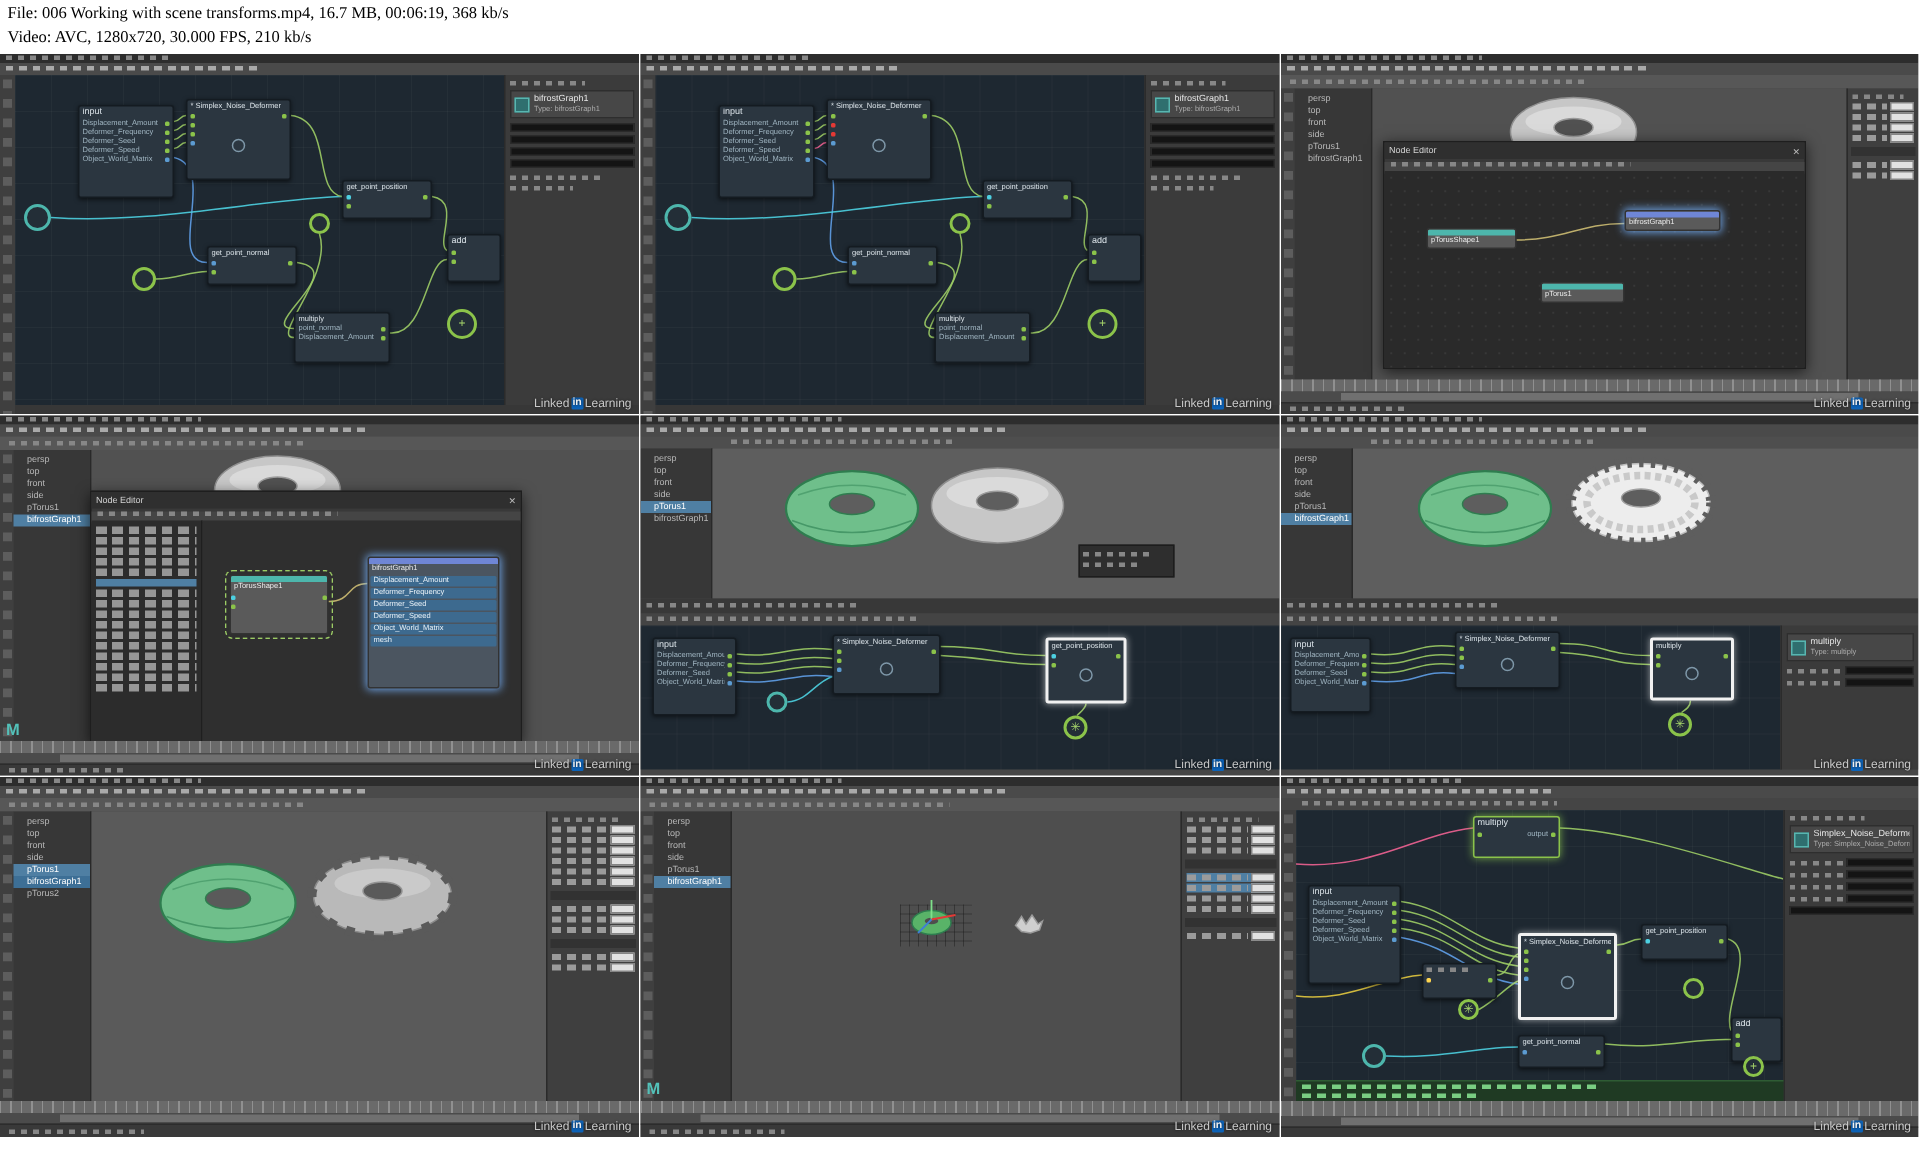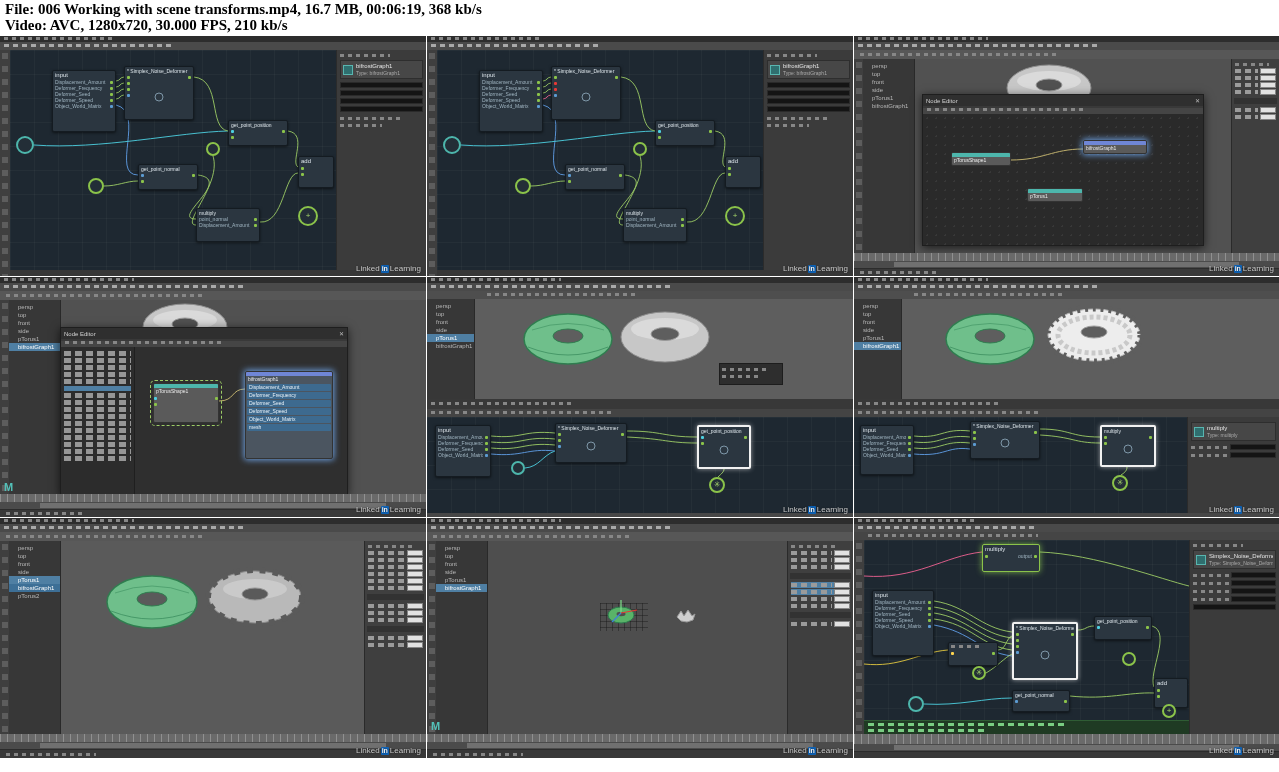--- a/index.html
+++ b/index.html
@@ -1,19 +1,19 @@
 <!DOCTYPE html>
 <html><head>
 <meta charset="utf-8">
 <style>
   *{box-sizing:border-box;margin:0;padding:0}
   html,body{width:1279px;background:#fff}
   body{font-family:"Liberation Sans",sans-serif;height:772px;overflow:hidden}
-  .header{background:#fff;color:#000;font-family:"Liberation Serif",serif;font-weight:700;
-          font-size:15px;line-height:15.5px;padding:2px 5px 3px}
+  .header{background:#fff;color:#000;font-family:"Liberation Serif",serif;font-weight:400;
+          font-size:11px;line-height:15.5px;padding:2px 5px 3px}
   .grid{display:grid;grid-template-columns:426px 426px 425px;grid-auto-rows:240px;gap:1px;background:#fff}
   .thumb{position:relative;background:#3c3c3c;overflow:hidden}
   .abs{position:absolute}
   
   .winbar{position:absolute;left:0;right:0;top:0;height:6px;background:#2d2d2d}
   .menustrip{position:absolute;left:0;right:0;top:6px;height:8px;background:#4a4a4a}
   .shelfstrip{position:absolute;left:0;right:0;top:14px;height:9px;background:#575757}
   .texty{height:3px;background:repeating-linear-gradient(90deg,#a9a9a9 0 5px,transparent 5px 9px)}
   .texty.dim{background:repeating-linear-gradient(90deg,#878787 0 4px,transparent 4px 8px)}
   .texty.green{background:repeating-linear-gradient(90deg,#79cd82 0 6px,transparent 6px 10px)}

